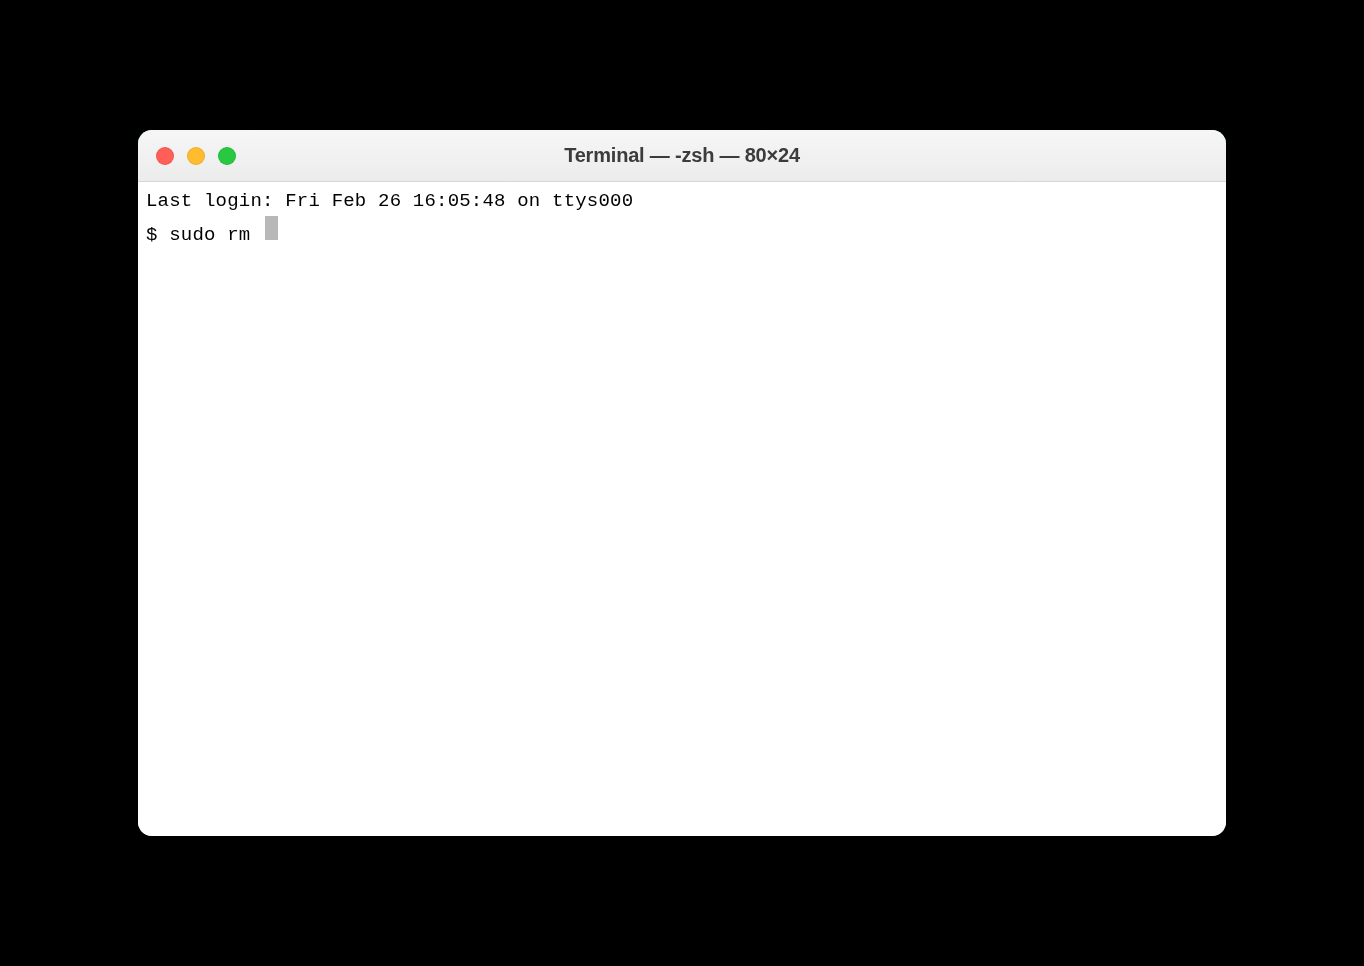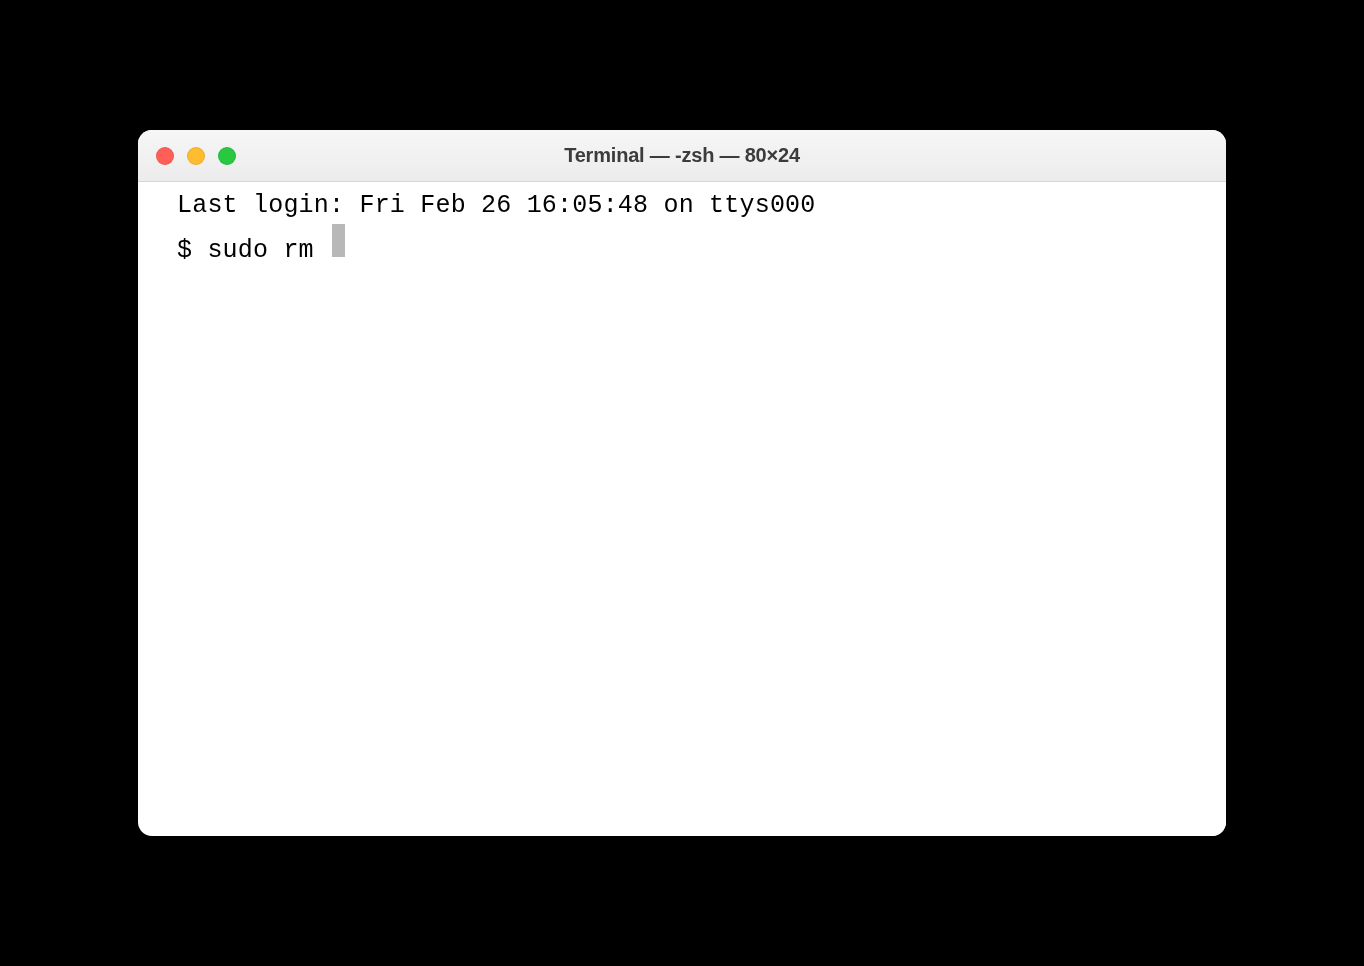--- a/index.html
+++ b/index.html
@@ -12,21 +12,21 @@
       height: 966px;
       background: #000000;
       display: flex;
       align-items: center;
       justify-content: center;
       font-family: -apple-system, BlinkMacSystemFont, "Helvetica Neue", sans-serif;
     }
     .window {
       width: 1088px;
       height: 706px;
-      background: #ffffff;
+      background: #86efac;
       border-radius: 14px;
       overflow: hidden;
       box-shadow: 0 20px 60px rgba(0,0,0,0.5);
       display: flex;
       flex-direction: column;
     }
     .titlebar {
       height: 52px;
       background: linear-gradient(#f6f6f6, #ececec);
       border-bottom: 1px solid #d6d6d6;
@@ -65,27 +65,26 @@
       font-size: 20px;
       font-weight: 600;
       color: #3c3c3c;
       letter-spacing: -0.2px;
     }
     .terminal-body {
       flex: 1;
       background: #ffffff;
       padding: 6px 8px;
       font-family: "SF Mono", Menlo, Monaco, "Courier New", monospace;
-      font-size: 25px;
+      font-size: 19px;
       line-height: 1.45;
       color: #000000;
       white-space: pre;
       overflow: hidden;
       letter-spacing: 0.2px;
-      margin-left: 31px;
     }
     .line {
       display: block;
     }
     .prompt-line {
       display: flex;
       align-items: baseline;
     }
     .highlight {
       background: #000000;

